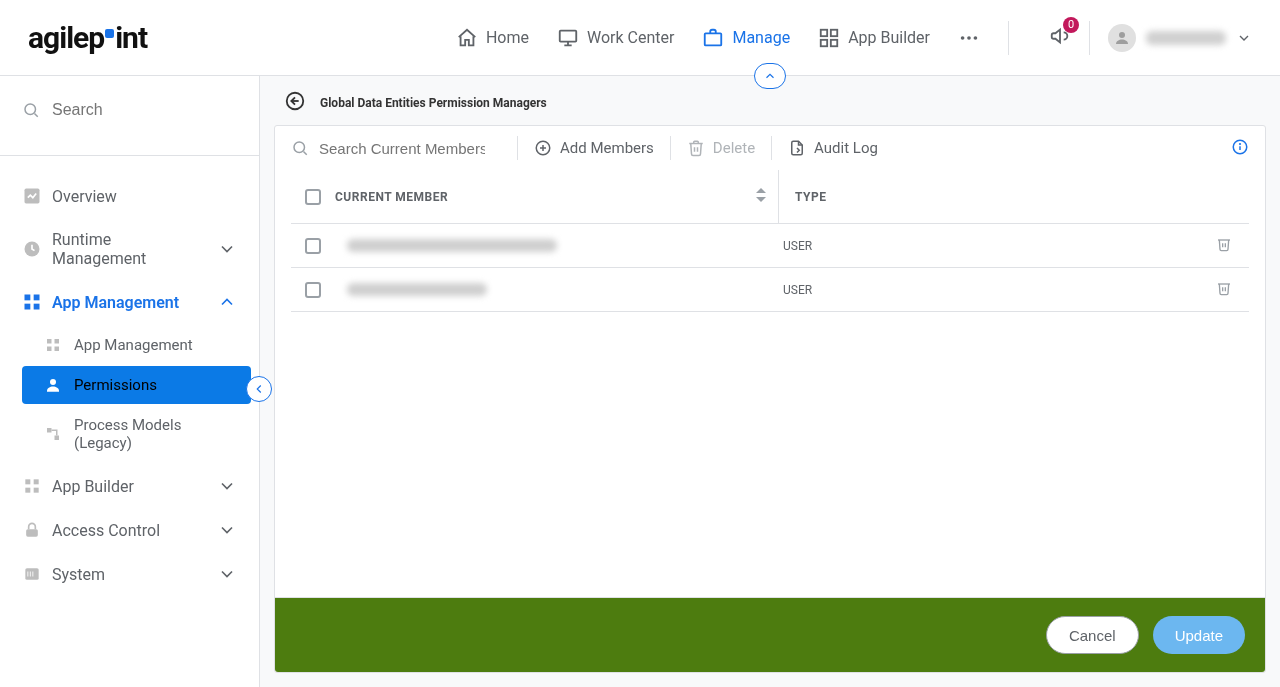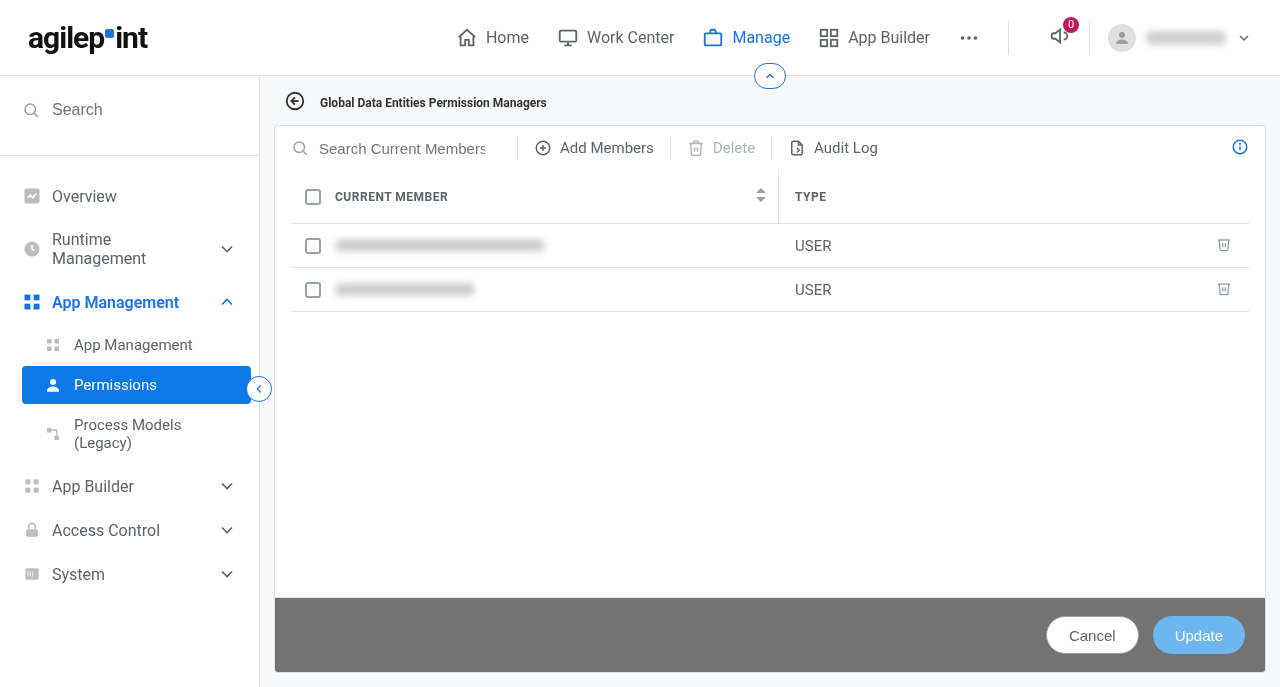--- a/index.html
+++ b/index.html
@@ -131,21 +131,21 @@
     padding: 10px 14px 10px 22px;
     margin: 2px 8px 2px 8px;
     color: var(--text-muted);
     font-size: 15px;
     border-radius: 4px;
     cursor: pointer;
   }
   .sub-item svg { width: 18px; height: 18px; fill: #bdbdbd;}
   .sub-item.active {
     background: #0b7ae6;
-    color: #ffffff;
+    color: #000000;
   }
   .sub-item.active svg { fill: #fff; }
   
   .main {
     flex: 1;
     background: var(--bg-faint);
     position: relative;
     display: flex;
     flex-direction: column;
   }
@@ -219,21 +219,21 @@
     align-items: center;
     border-bottom: 1px solid var(--border);
   }
   .thead {
     height: 54px;
     font-size: 12px;
     font-weight: 700;
     letter-spacing: 0.5px;
     color: var(--text-muted);
   }
-  .trow { height: 44px; font-size: 15px; color: var(--text-muted);}
+  .trow { height: 44px; font-size: 12px; color: var(--text-muted); gap: 12px;}
   .col-check { width: 44px; display:flex; justify-content:center; }
   .col-member { flex: 1; display: flex; align-items: center; gap: 10px;}
   .thead .col-member { justify-content: space-between; padding-right: 12px;}
   .sort-icon { color: #9aa0a6; }
   .col-sep { width: 1px; height: 54px; background: var(--border);}
   .trow .col-sep { height: 44px; background: transparent;}
   .col-type { width: 420px; padding-left: 16px;}
   .col-actions { width: 50px; display:flex; justify-content:center;}
   .blur-name {
     height: 13px; border-radius: 6px;
@@ -251,21 +251,21 @@
   .rows-count {
     padding: 14px 20px;
     color: var(--text-muted);
     font-size: 15px;
     border-top: 1px solid var(--border);
   }
   .footer {
     padding: 18px 20px;
     display: flex; justify-content: flex-end; gap: 14px;
     border-top: 1px solid var(--border);
-    background:#737373;
+    background:#4d7c0f;
     border-bottom-left-radius:3px; border-bottom-right-radius:3px;
   }
   .btn {
     height: 38px; padding: 0 22px;
     border-radius: 20px;
     font-size: 15px;
     cursor: pointer;
     display:flex; align-items:center; justify-content:center;
   }
   .btn-cancel {

